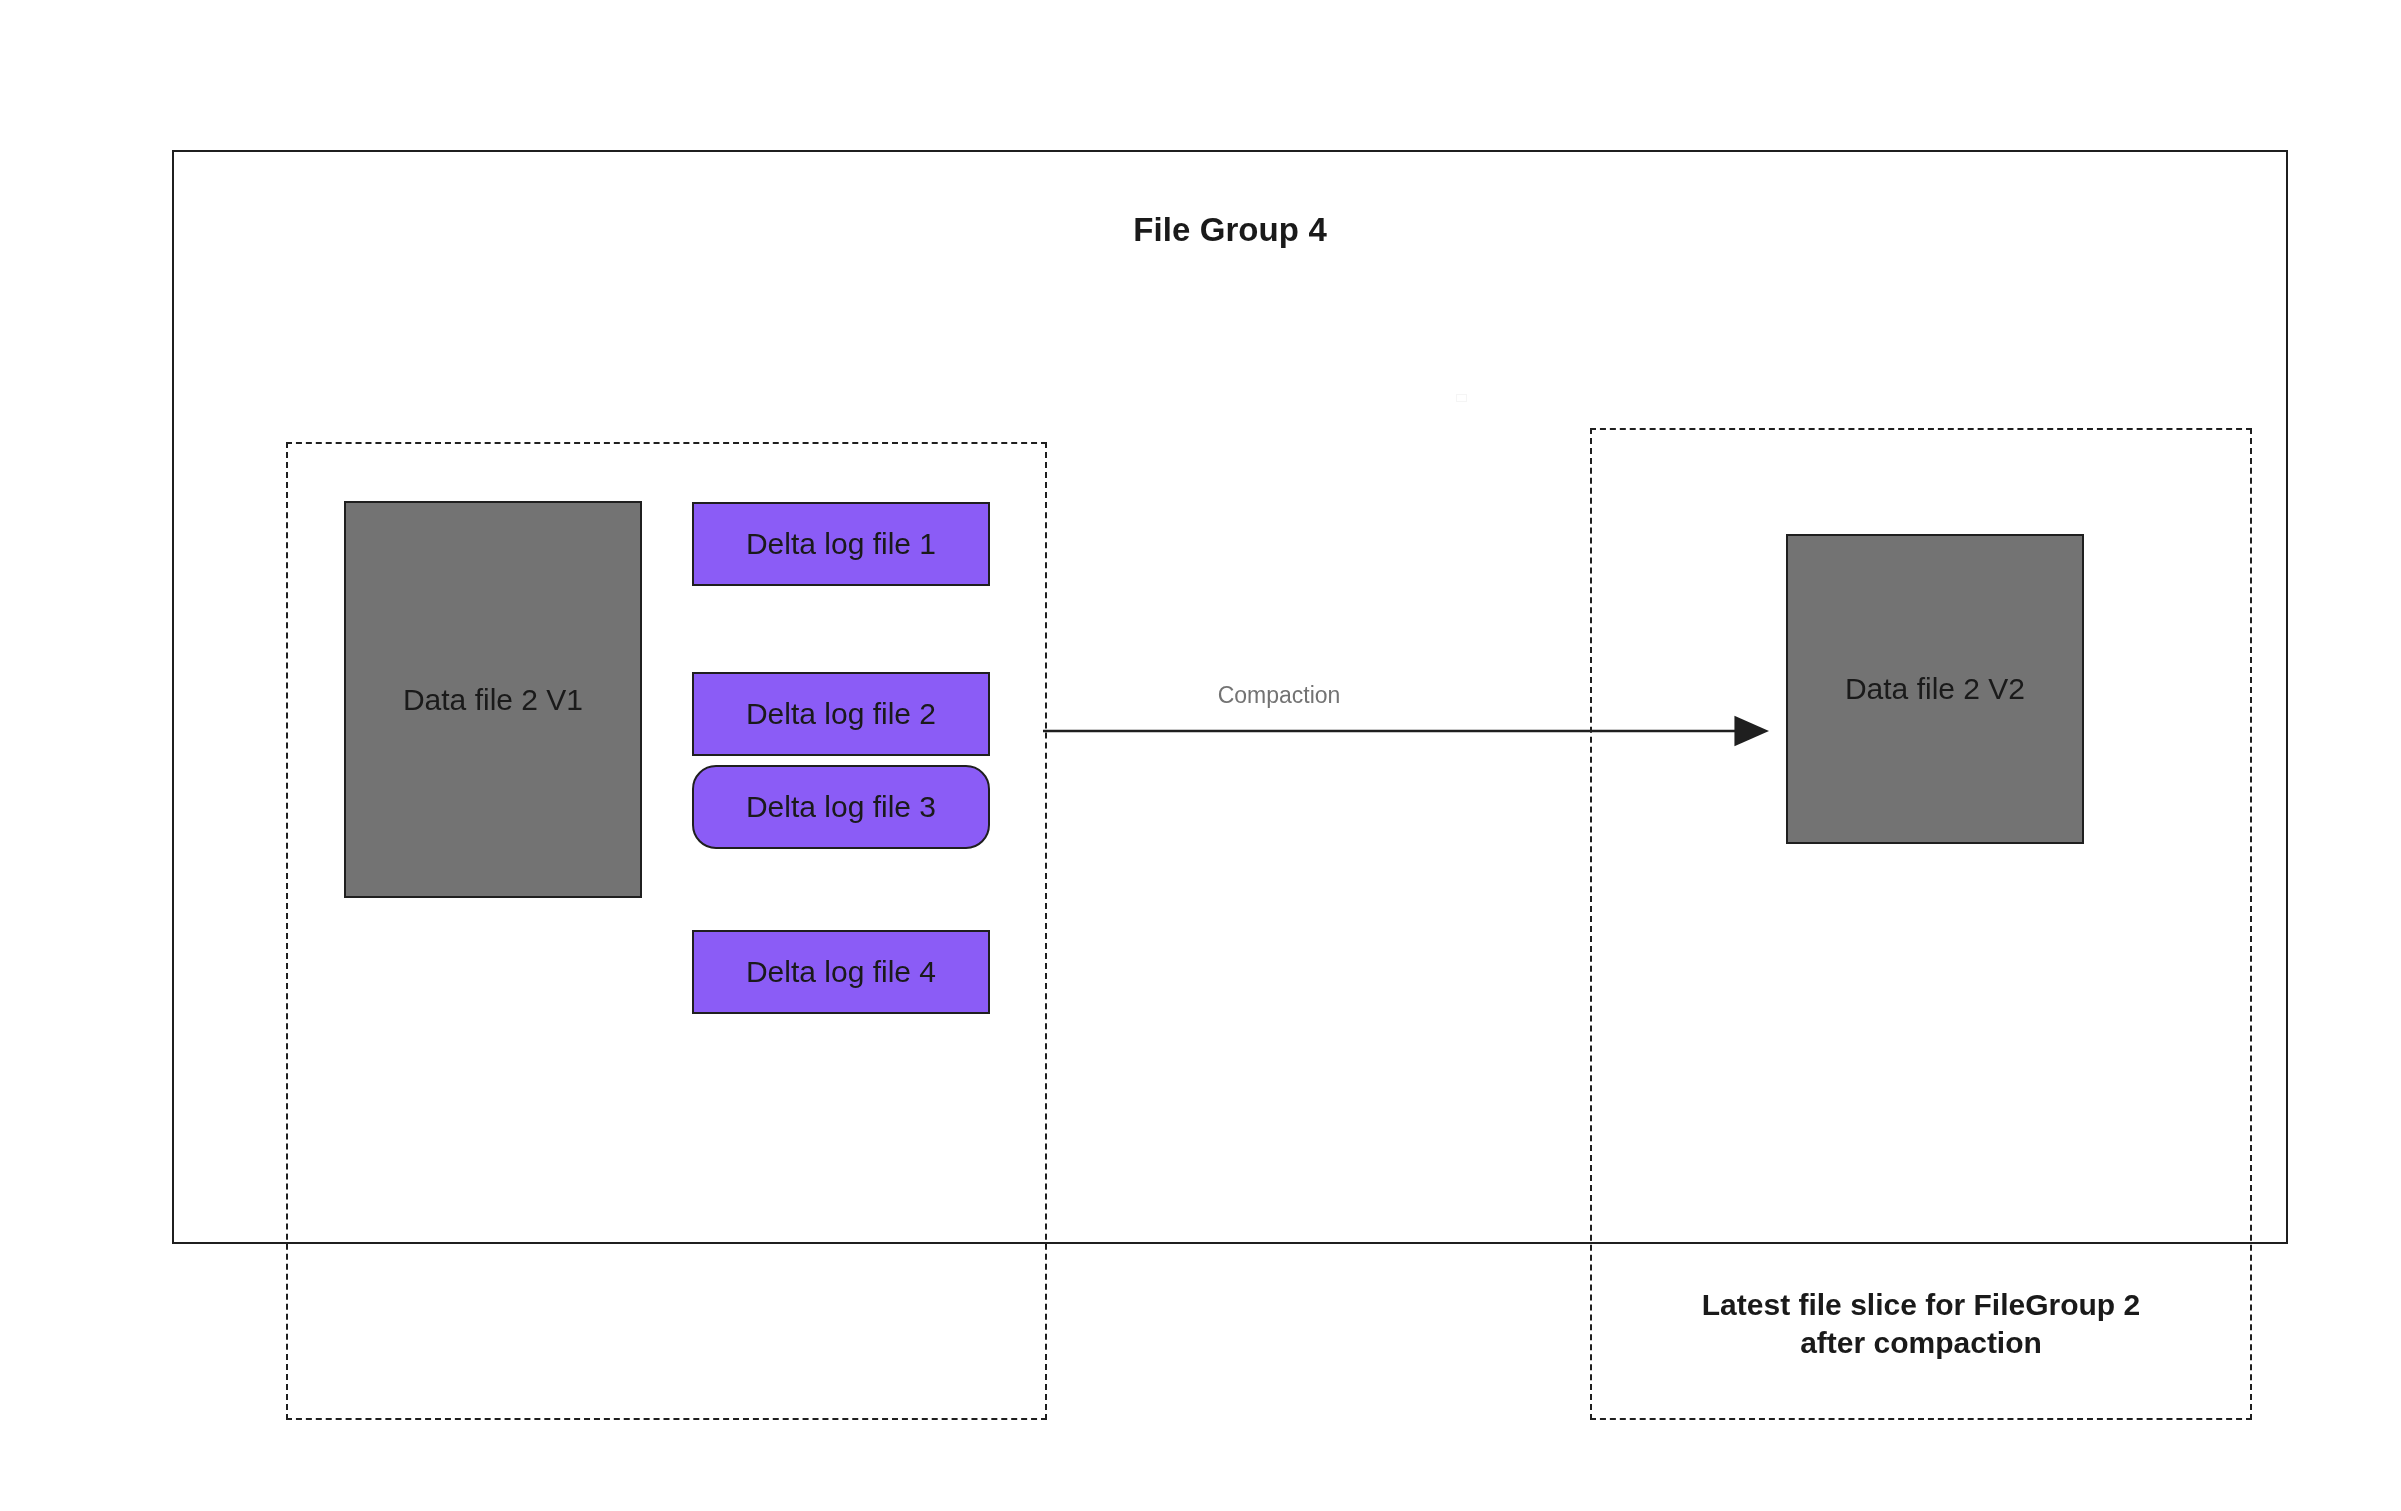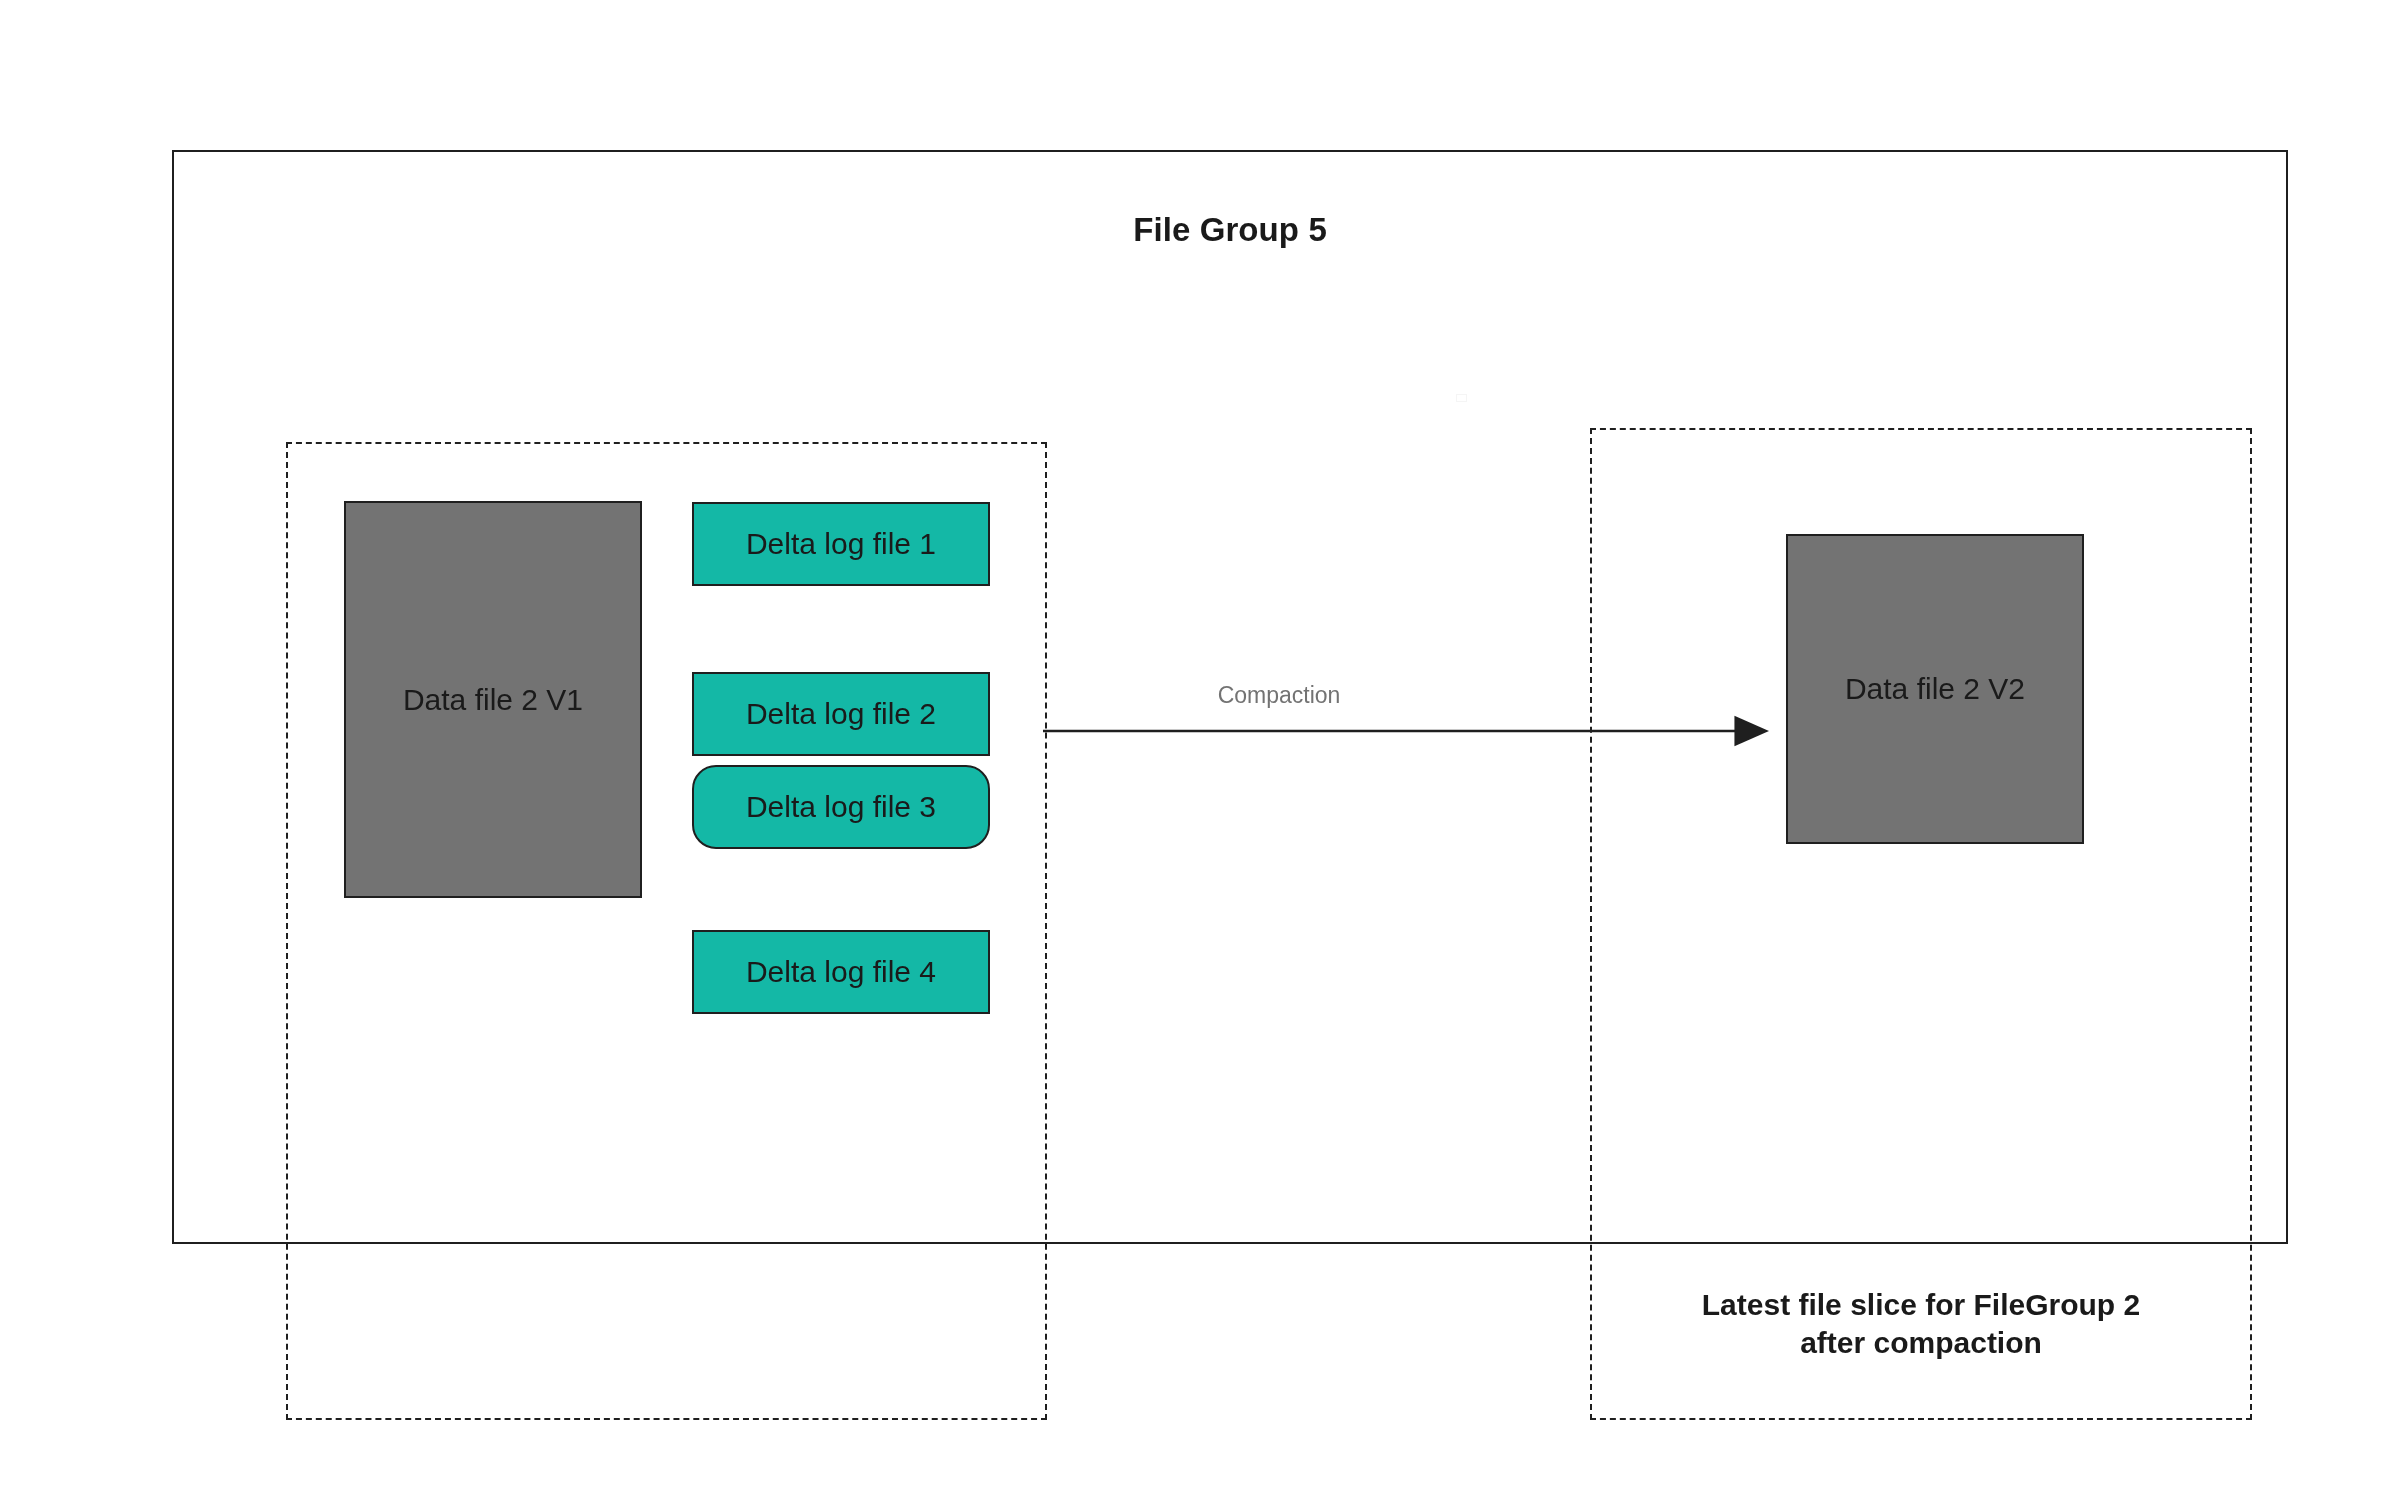--- a/index.html
+++ b/index.html
@@ -112,21 +112,21 @@
     width: 298px;
     height: 310px;
   }
 
   
   .delta-log {
     position: absolute;
     left: 692px;
     width: 298px;
     height: 84px;
-    background: #14b8a6;
+    background: #8b5cf6;
     border: 2.4px solid #1f1f1f;
     box-sizing: border-box;
     display: flex;
     align-items: center;
     justify-content: center;
     font-size: 30px;
     color: #1a1a1a;
     white-space: nowrap;
   }
   .delta-1 { top: 502px; }
@@ -167,21 +167,21 @@
     opacity: 0.45;
   }
 </style>
 </head>
 <body>
 
 <div id="stage">
 
   <div class="filegroup-frame"></div>
 
-  <div class="filegroup-title">File Group 5</div>
+  <div class="filegroup-title">File Group 4</div>
 
   <div class="ghost-artifact"></div>
 
   <div class="slice-box slice-before"></div>
 
   <div class="slice-box slice-after"></div>
 
   <div class="data-file data-file-v1">
     <span>Data file 2 V1</span>
   </div>

